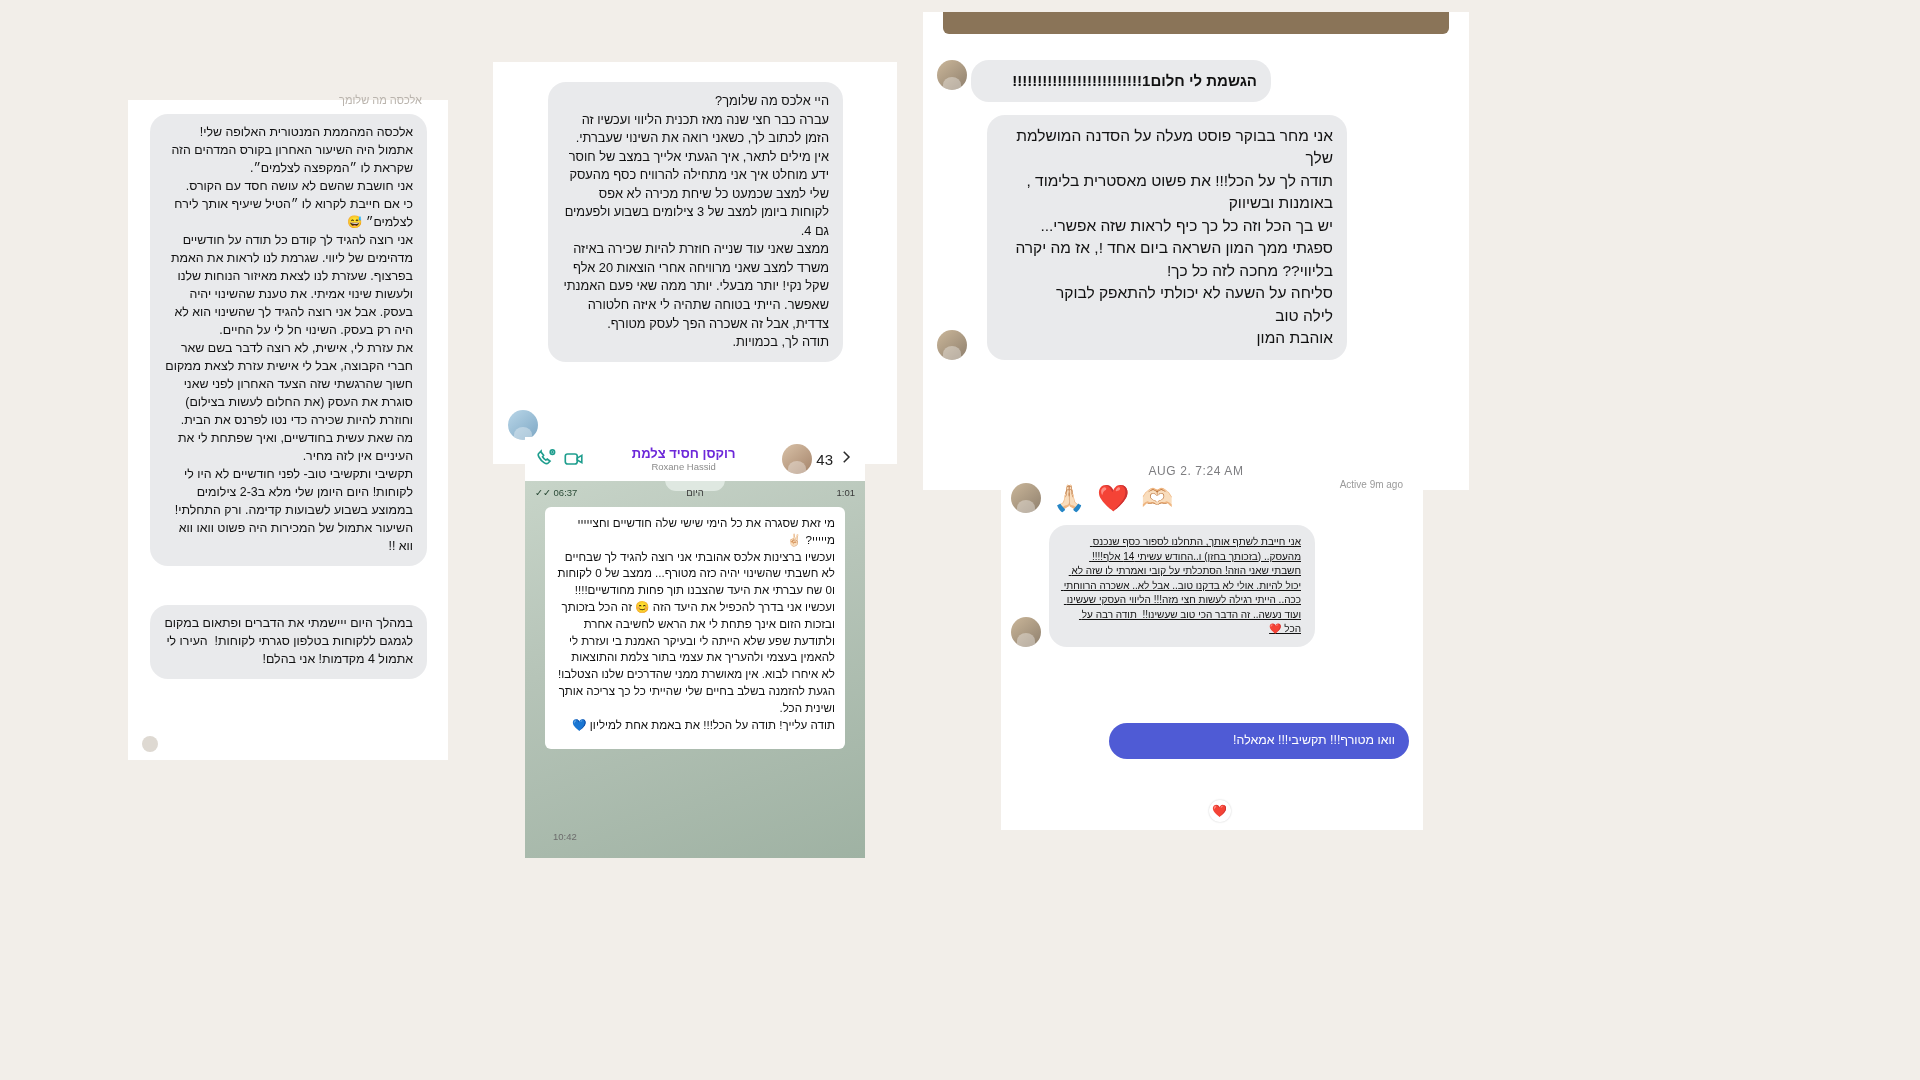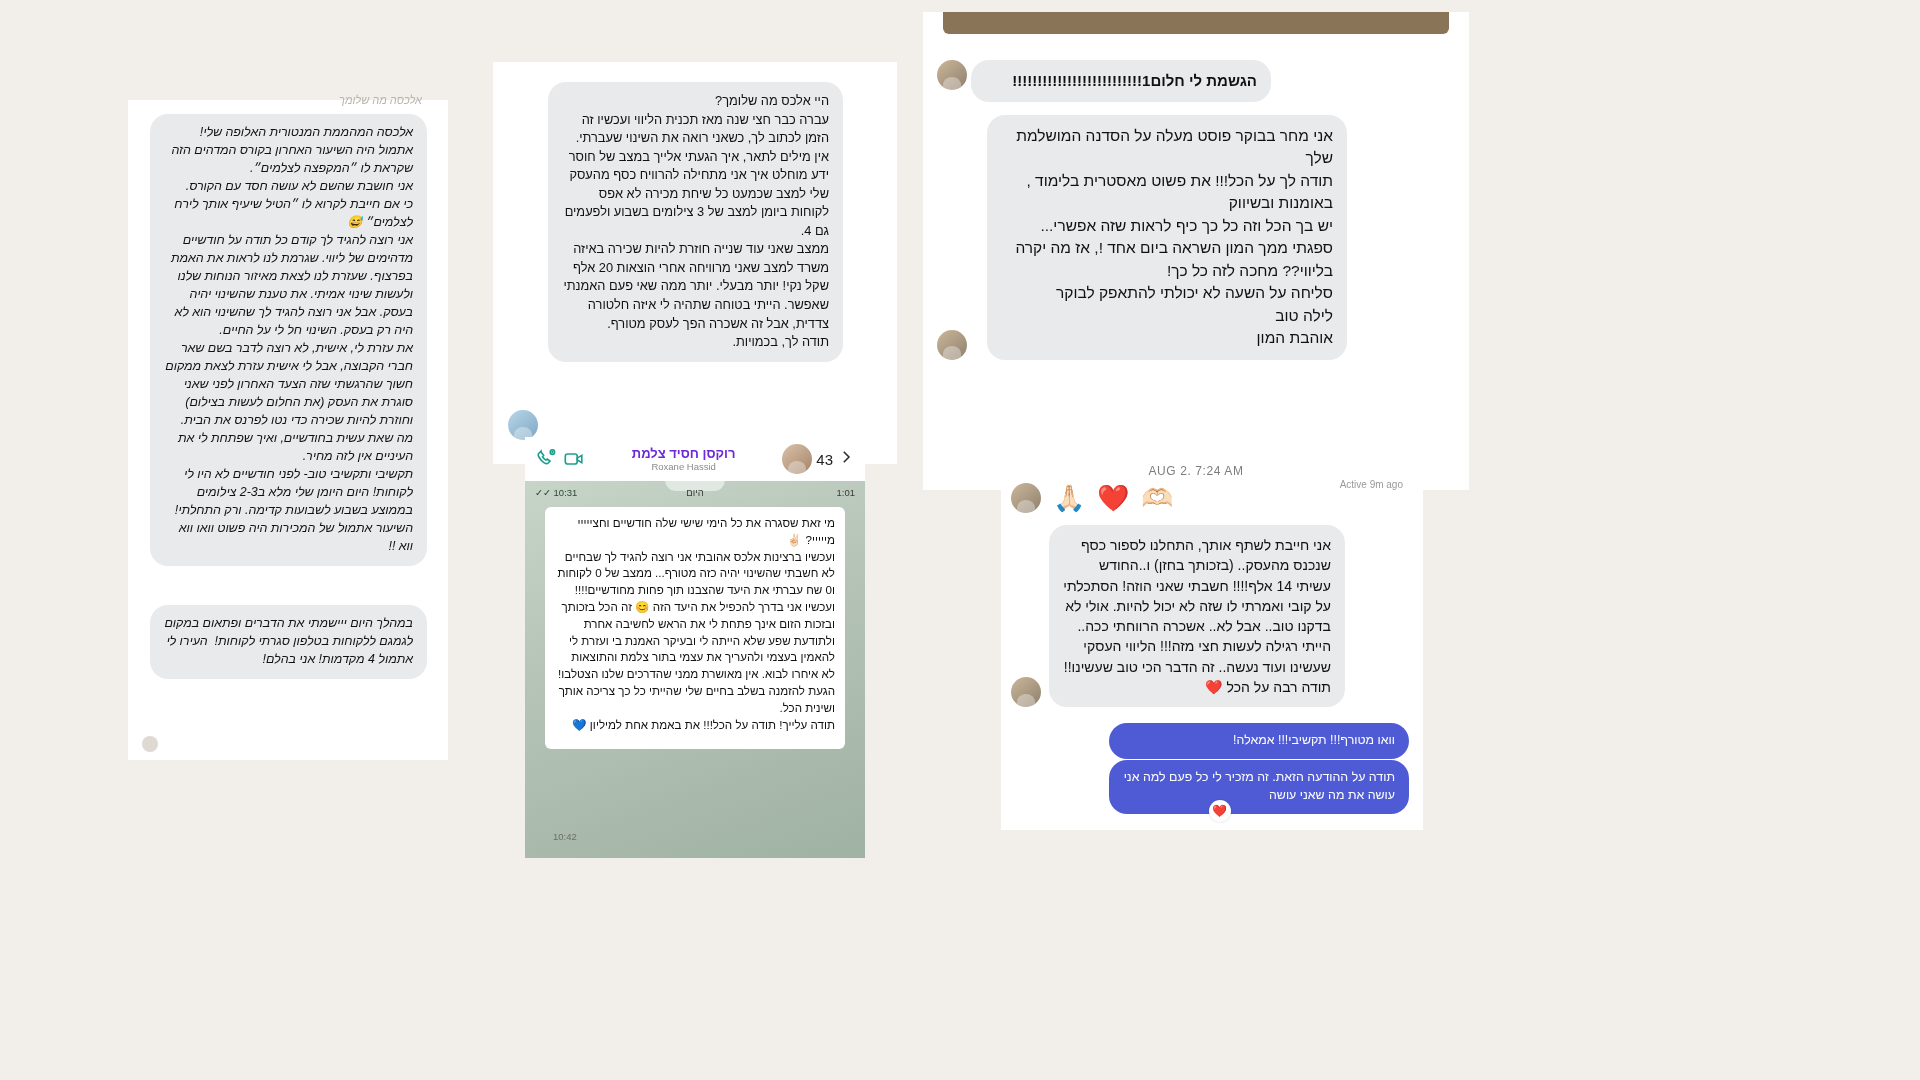--- a/index.html
+++ b/index.html
@@ -65,21 +65,21 @@
     border-radius: 50% 50% 0 0;
   }
   .ts {
     font-size: 12px;
     color: #7d7d80;
     text-align: center;
     letter-spacing: .6px;
   }
 
   
-  #card-left { left: 128px; top: 100px; width: 320px; height: 660px; font-style: italic; }
+  #card-left { left: 128px; top: 100px; width: 320px; height: 660px; }
   #card-left .faded-head {
     position: absolute; top: -6px; right: 26px;
     font-size: 11px; color: #b9b3ac; direction: rtl;
   }
   #card-left .b1 {
     position: absolute; left: 22px; top: 14px; width: 277px;
     font-size: 12.4px;
   }
   #card-left .b2 {
     position: absolute; left: 22px; top: 505px; width: 277px;
@@ -188,21 +188,21 @@
   }
   #card-right-bot .reacts {
     position: absolute; left: 10px; top: 8px;
     display: flex; align-items: center; gap: 12px;
   }
   #card-right-bot .emoji { font-size: 26px; line-height: 1; }
   #card-right-bot .row-in {
     position: absolute; left: 10px; top: 50px;
     display: flex; align-items: flex-end; gap: 8px;
   }
-  #card-right-bot .row-in .bubble { width: 296px; font-size: 14px; }
+  #card-right-bot .row-in .bubble { width: 266px; font-size: 10px; text-decoration: underline; }
   #card-right-bot .out1 {
     position: absolute; right: 14px; top: 248px; width: 300px; font-size: 12.4px;
   }
   #card-right-bot .out2 {
     position: absolute; right: 14px; top: 285px; width: 300px; font-size: 12.4px;
   }
   #card-right-bot .heart-react {
     position: absolute; right: 192px; top: 325px;
     width: 22px; height: 22px; border-radius: 50%;
     background: #fff; display: flex; align-items: center;
@@ -263,21 +263,21 @@
       <span>
         <svg viewBox="0 0 24 24" width="18" height="18" fill="none" stroke="#2a2a2a" stroke-width="2">
           <path d="M9 5l7 7-7 7"></path>
         </svg>
       </span>
     </div>
     <div class="wa-body">
       <div class="wa-pill"></div>
       <div class="wa-meta">
         <span>✓✓</span>
-        <span>10:31</span>
+        <span>06:37</span>
       </div>
       <div class="wa-today">היום</div>
       <div class="wa-dur">1:01</div>
       <div class="wa-msg">מי זאת שסגרה את כל הימי שישי שלה חודשיים וחצייייי מייייי? ✌🏻
 ועכשיו ברצינות אלכס אהובתי אני רוצה להגיד לך שבחיים לא חשבתי שהשינוי יהיה כזה מטורף... ממצב של 0 לקוחות ו0 שח עברתי את היעד שהצבנו תוך פחות מחודשיים!!!! ועכשיו אני בדרך להכפיל את היעד הזה 😊 זה הכל בזכותך ובזכות הזום אינך פתחת לי את הראש לחשיבה אחרת ולתודעת שפע שלא הייתה לי ובעיקר האמנת בי ועזרת לי להאמין בעצמי ולהעריך את עצמי בתור צלמת והתוצאות לא איחרו לבוא. אין מאושרת ממני שהדרכים שלנו הצטלבו! הגעת להזמנה בשלב בחיים שלי שהייתי כל כך צריכה אותך ושינית הכל.
 תודה עלייך! תודה על הכל!!! את באמת אחת למיליון 💙</div>
       <div class="wa-msg-time">10:42</div>
     </div>
   </div>
 
@@ -306,17 +306,16 @@
       <div class="avatar"></div>
       <span class="emoji">🙏🏻</span>
       <span class="emoji">❤️</span>
       <span class="emoji">🫶🏻</span>
     </div>
     <div class="row-in">
       <div class="avatar"></div>
       <div class="bubble">אני חייבת לשתף אותך, התחלנו לספור כסף שנכנס מהעסק.. (בזכותך בחזן) ו..החודש עשיתי 14 אלף!!!! חשבתי שאני הוזה! הסתכלתי על קובי ואמרתי לו שזה לא יכול להיות. אולי לא בדקנו טוב.. אבל לא.. אשכרה הרווחתי ככה.. הייתי רגילה לעשות חצי מזה!!! הליווי העסקי שעשינו ועוד נעשה.. זה הדבר הכי טוב שעשינו!!  תודה רבה על הכל ❤️</div>
     </div>
     <div class="bubble-out out1">וואו מטורף!!! תקשיבי!!! אמאלה!</div>
-    <div class="bubble-out out2">תודה על ההודעה הזאת. זה מזכיר לי כל פעם למה אני עושה את מה שאני עושה</div>
     <div class="heart-react">❤️</div>
   </div>
 
 </div>
 
 </body></html>

